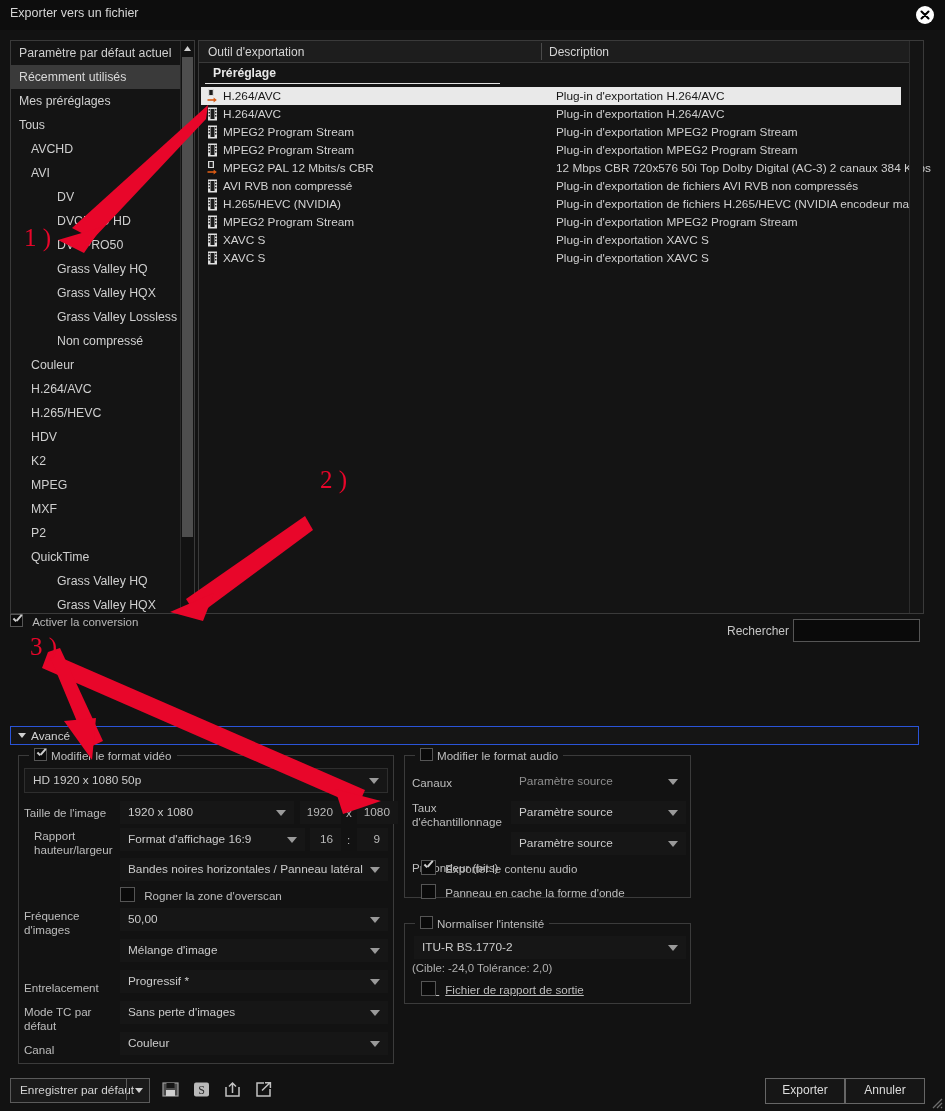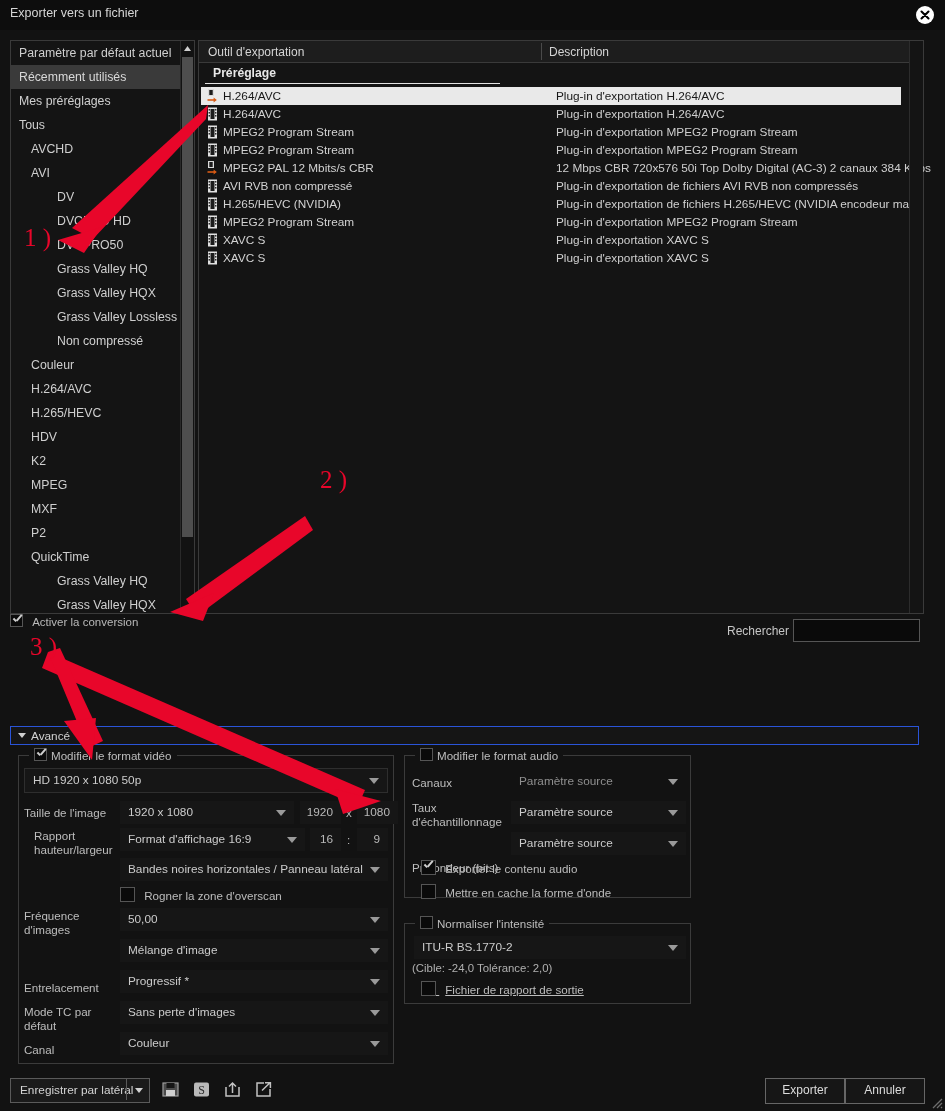--- a/index.html
+++ b/index.html
@@ -395,41 +395,41 @@
       <div class="txt">Paramètre source</div>
       <div class="arw"></div>
     </div>
 
     <div class="minicb" style="left:16px;top:104px;">
       <span class="cb on"></span>
       <span class="cb-lbl">Exporter le contenu audio</span>
     </div>
     <div class="minicb" style="left:16px;top:128px;">
       <span class="cb"></span>
-      <span class="cb-lbl">Mettre en cache la forme d'onde</span>
+      <span class="cb-lbl">Panneau en cache la forme d'onde</span>
     </div>
   </div>
 
   <div class="gbox" style="left:404px;top:923px;width:285px;height:79px;">
     <div class="gtitle">
       <span class="cb"></span><span>Normaliser l'intensité</span>
     </div>
     <div class="dd" style="left:9px;top:12px;width:272px;">
       <div class="txt">ITU-R BS.1770-2</div>
       <div class="arw"></div>
     </div>
     <div class="note" style="left:7px;top:38px;">(Cible: -24,0  Tolérance: 2,0)</div>
     <div class="minicb" style="left:16px;top:57px;text-decoration:underline;">
       <span class="cb"></span>
       <span class="cb-lbl">Fichier de rapport de sortie</span>
     </div>
   </div>
 
   <div class="savebtn">
-    <div class="t">Enregistrer par latéral</div>
+    <div class="t">Enregistrer par défaut</div>
     <div class="sp"></div>
     <div class="arw"></div>
   </div>
 
   <div class="ficon" style="left:161px;">
     <svg width="19" height="19" viewBox="0 0 19 19">
         <rect x="2" y="3" width="15" height="13" fill="#4a4a4a" stroke="#9d9d9d" stroke-width="1.2"></rect>
         <rect x="5.5" y="3" width="8" height="5" fill="#151515"></rect>
         <rect x="5" y="10" width="9" height="6" fill="#cfcfcf"></rect>
       </svg>

